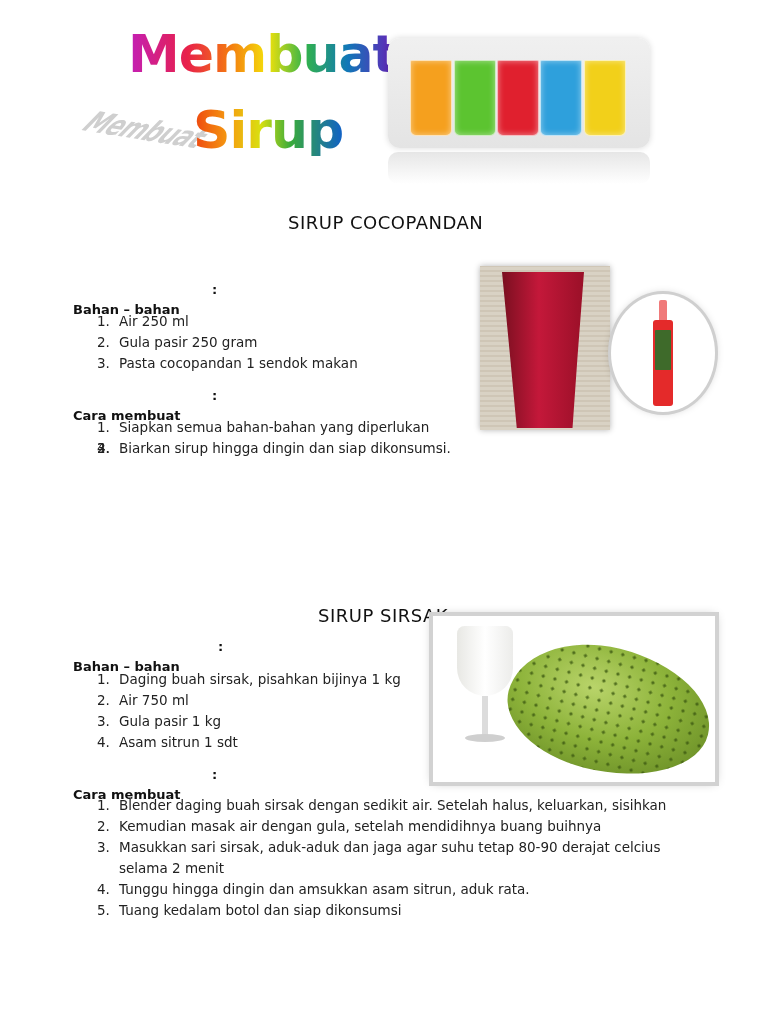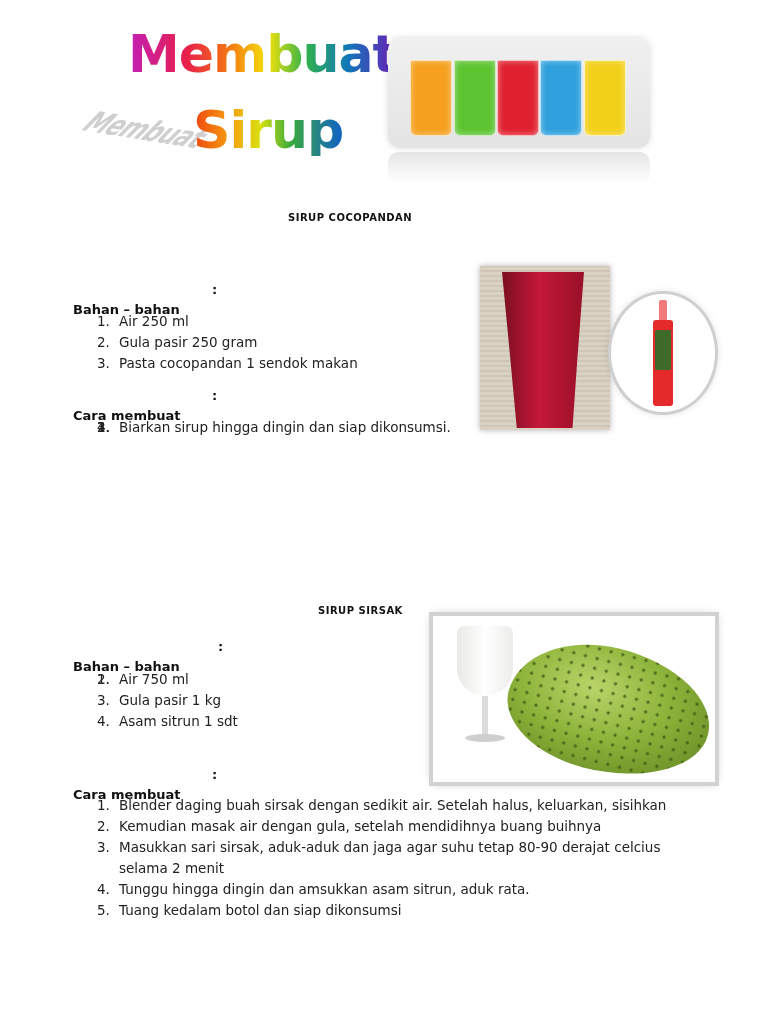--- a/index.html
+++ b/index.html
@@ -19,21 +19,21 @@
   
   .glasses-frame { position:absolute; left:388px; left:388px; top:38px; width:262px; height:110px;
                    background:linear-gradient(#f0f0f0,#e4e4e4); border-radius:12px;
                    box-shadow:0 0 6px rgba(0,0,0,0.15); overflow:hidden; }
   .glass { position:absolute; top:22px; width:40px; height:74px; border-radius:2px 2px 6px 6px;
            border:1px solid rgba(255,255,255,0.7); box-shadow:inset 0 0 6px rgba(255,255,255,0.5); }
   .glasses-reflect { position:absolute; left:388px; top:152px; width:262px; height:32px;
                      background:linear-gradient(#e0e0e0,#ffffff); border-radius:10px; opacity:0.8; }
 
   
-  .section-title { position:absolute; font-weight:bold; font-size:10px; letter-spacing:0.5px; }
+  .section-title { position:absolute; font-weight:normal; font-size:18px; letter-spacing:0.5px; }
   .label { position:absolute; font-weight:bold; font-size:13px; left:73px;margin-top:20px; }
   .colon { position:absolute; font-weight:bold; font-size:13px; }
   .cara { }
 
   ol.steps { position:absolute; margin:0; padding:0; list-style:none; font-size:13.5px; color:#222; }
   ol.steps li { position:relative; padding-left:22px; line-height:21px; }
   ol.steps li .num { position:absolute; left:0; top:0; }
 
   
   .coco-glass { position:absolute; left:480px; top:266px; width:130px; height:164px;
@@ -89,21 +89,21 @@
   <ol class="steps" style="left:97px;top:311px;width:340px;">
     <li><span class="num">1.</span><span>Air 250 ml</span></li>
     <li><span class="num">2.</span><span>Gula pasir 250 gram</span></li>
     <li><span class="num">3.</span><span>Pasta cocopandan 1 sendok makan</span></li>
   </ol>
 
   <div class="label cara" style="top:388px;">Cara membuat</div>
   <div class="colon" style="left:212px;top:388px;">:</div>
 
   <ol class="steps" style="left:97px;top:417px;width:600px;">
-    <li><span class="num">1.</span></li>
+    <li><span class="num">1.</span><span>Siapkan semua bahan-bahan yang diperlukan</span></li>
     <li><span class="num">2.</span></li>
     <li><span class="num">3.</span></li>
     <li><span class="num">4.</span><span>Biarkan sirup hingga dingin dan siap dikonsumsi.</span></li>
   </ol>
 
   <div class="coco-glass">
     <div class="coco-liquid"></div>
   </div>
   <div class="bottle-circle"></div>
   <div class="bottle">
@@ -113,21 +113,21 @@
   </div>
 </div>
 
 <div>
   <div class="section-title" style="left:318px;top:569px;margin-top:36px;">SIRUP SIRSAK</div>
 
   <div class="label" style="top:639px;">Bahan – bahan</div>
   <div class="colon" style="left:218px;top:639px;">:</div>
 
   <ol class="steps" style="left:97px;top:669px;width:340px;">
-    <li><span class="num">1.</span></li>
+    <li><span class="num">1.</span><span>Daging buah sirsak, pisahkan bijinya 1 kg</span></li>
     <li><span class="num">2.</span><span>Air 750 ml</span></li>
     <li><span class="num">3.</span><span>Gula pasir 1 kg</span></li>
     <li><span class="num">4.</span><span>Asam sitrun 1 sdt</span></li>
   </ol>
 
   <div class="label cara" style="top:767px;">Cara membuat</div>
   <div class="colon" style="left:212px;top:767px;">:</div>
 
   <ol class="steps" style="left:97px;top:795px;width:610px;">
     <li><span class="num">1.</span><span>Blender daging buah sirsak dengan sedikit air. Setelah halus, keluarkan, sisihkan</span></li>

